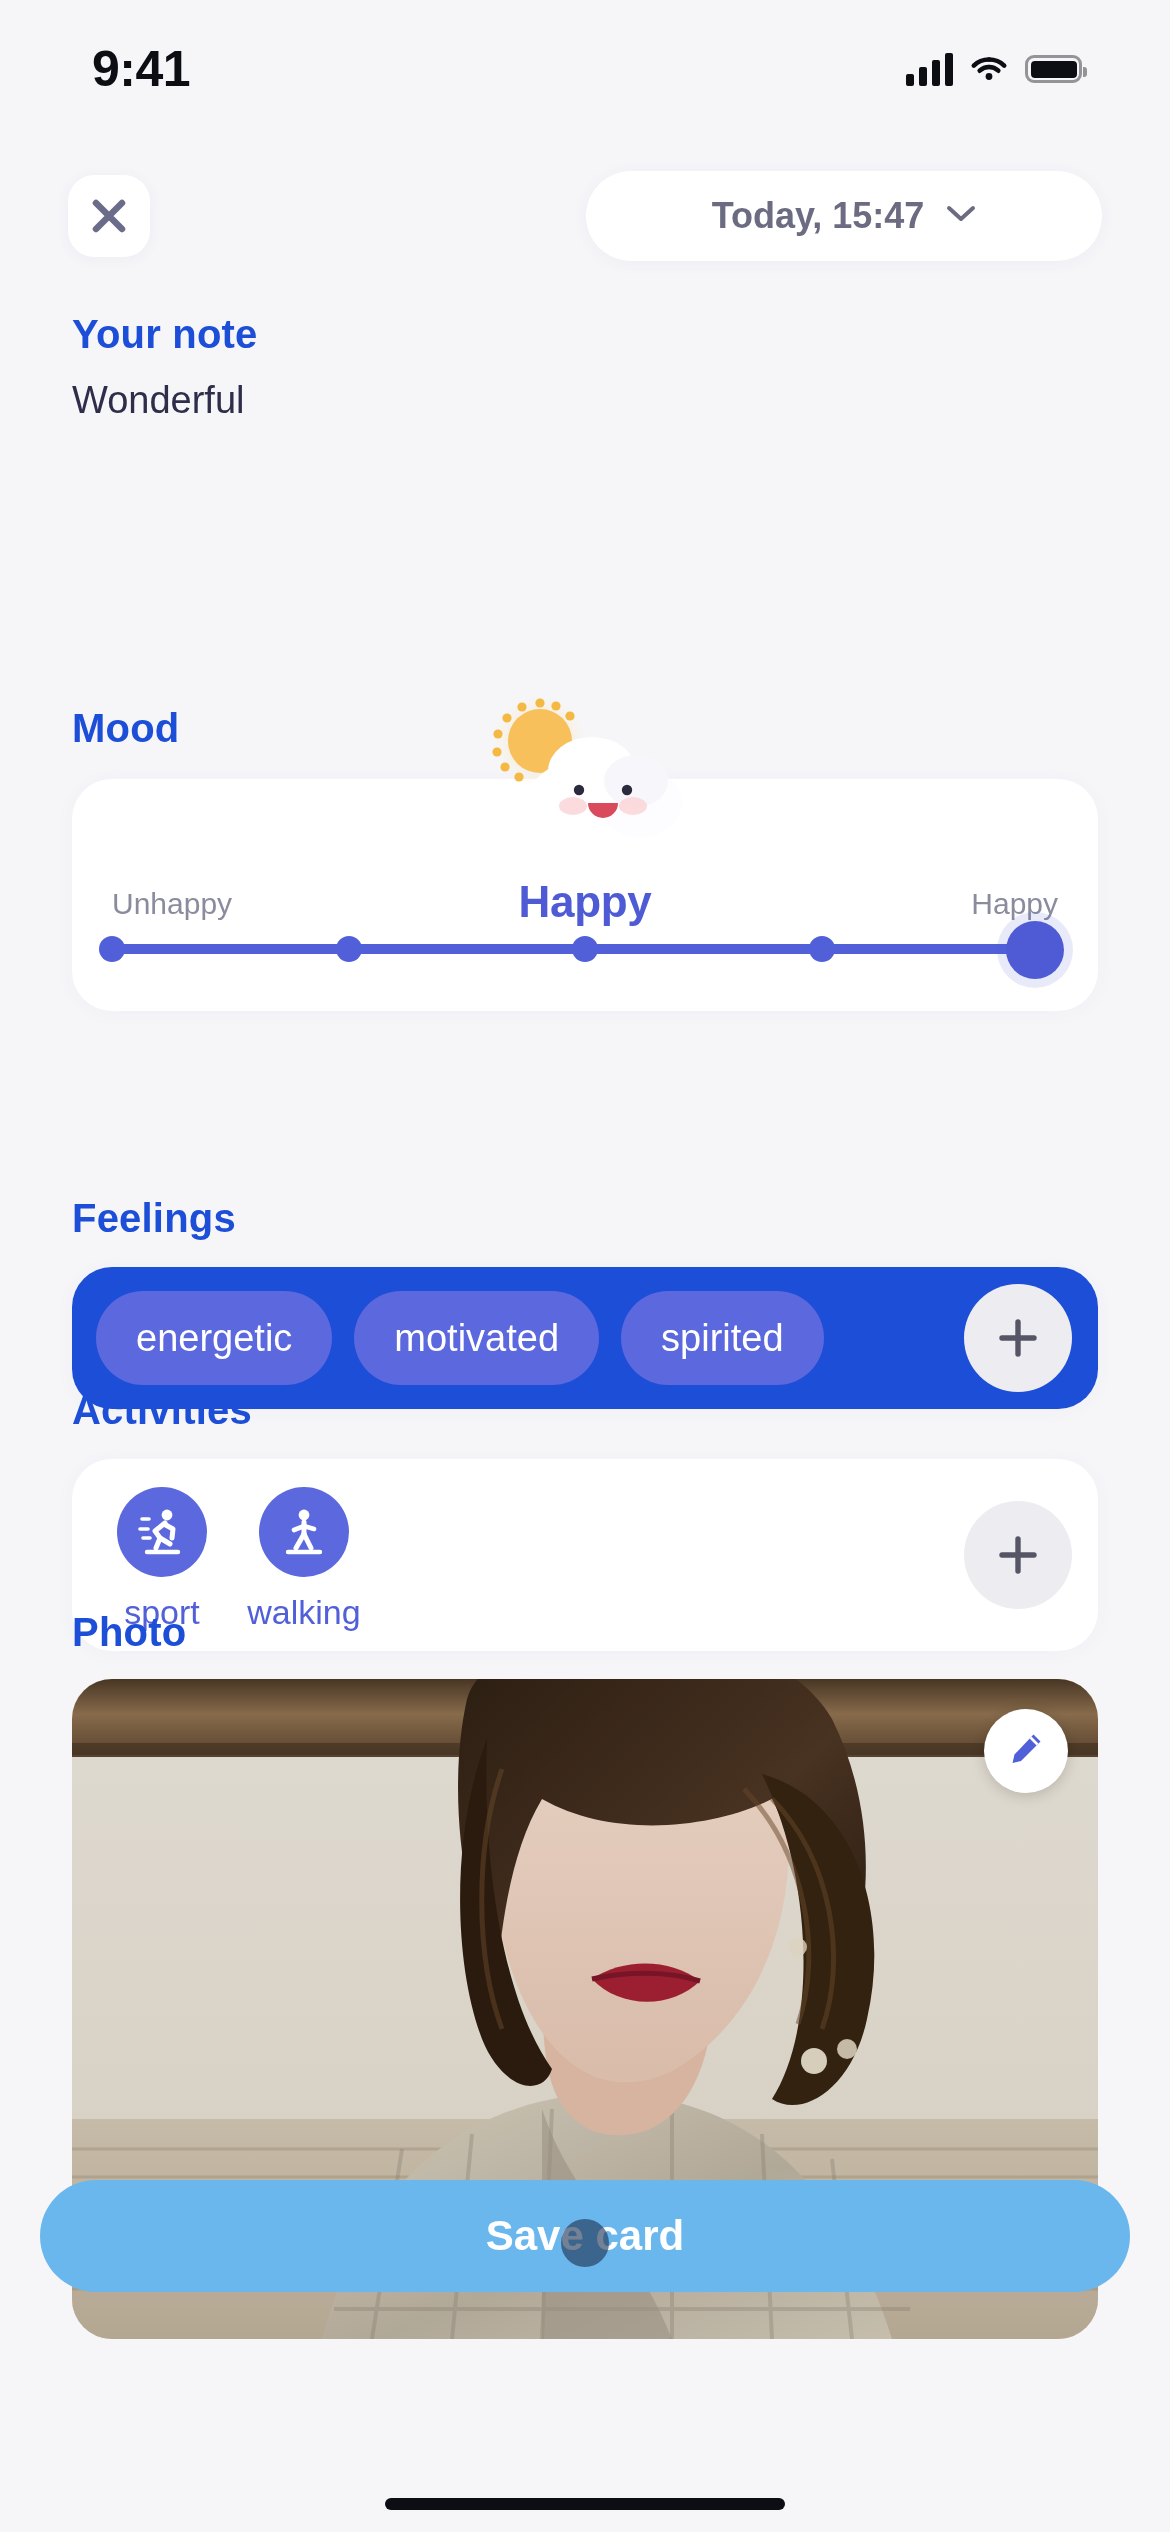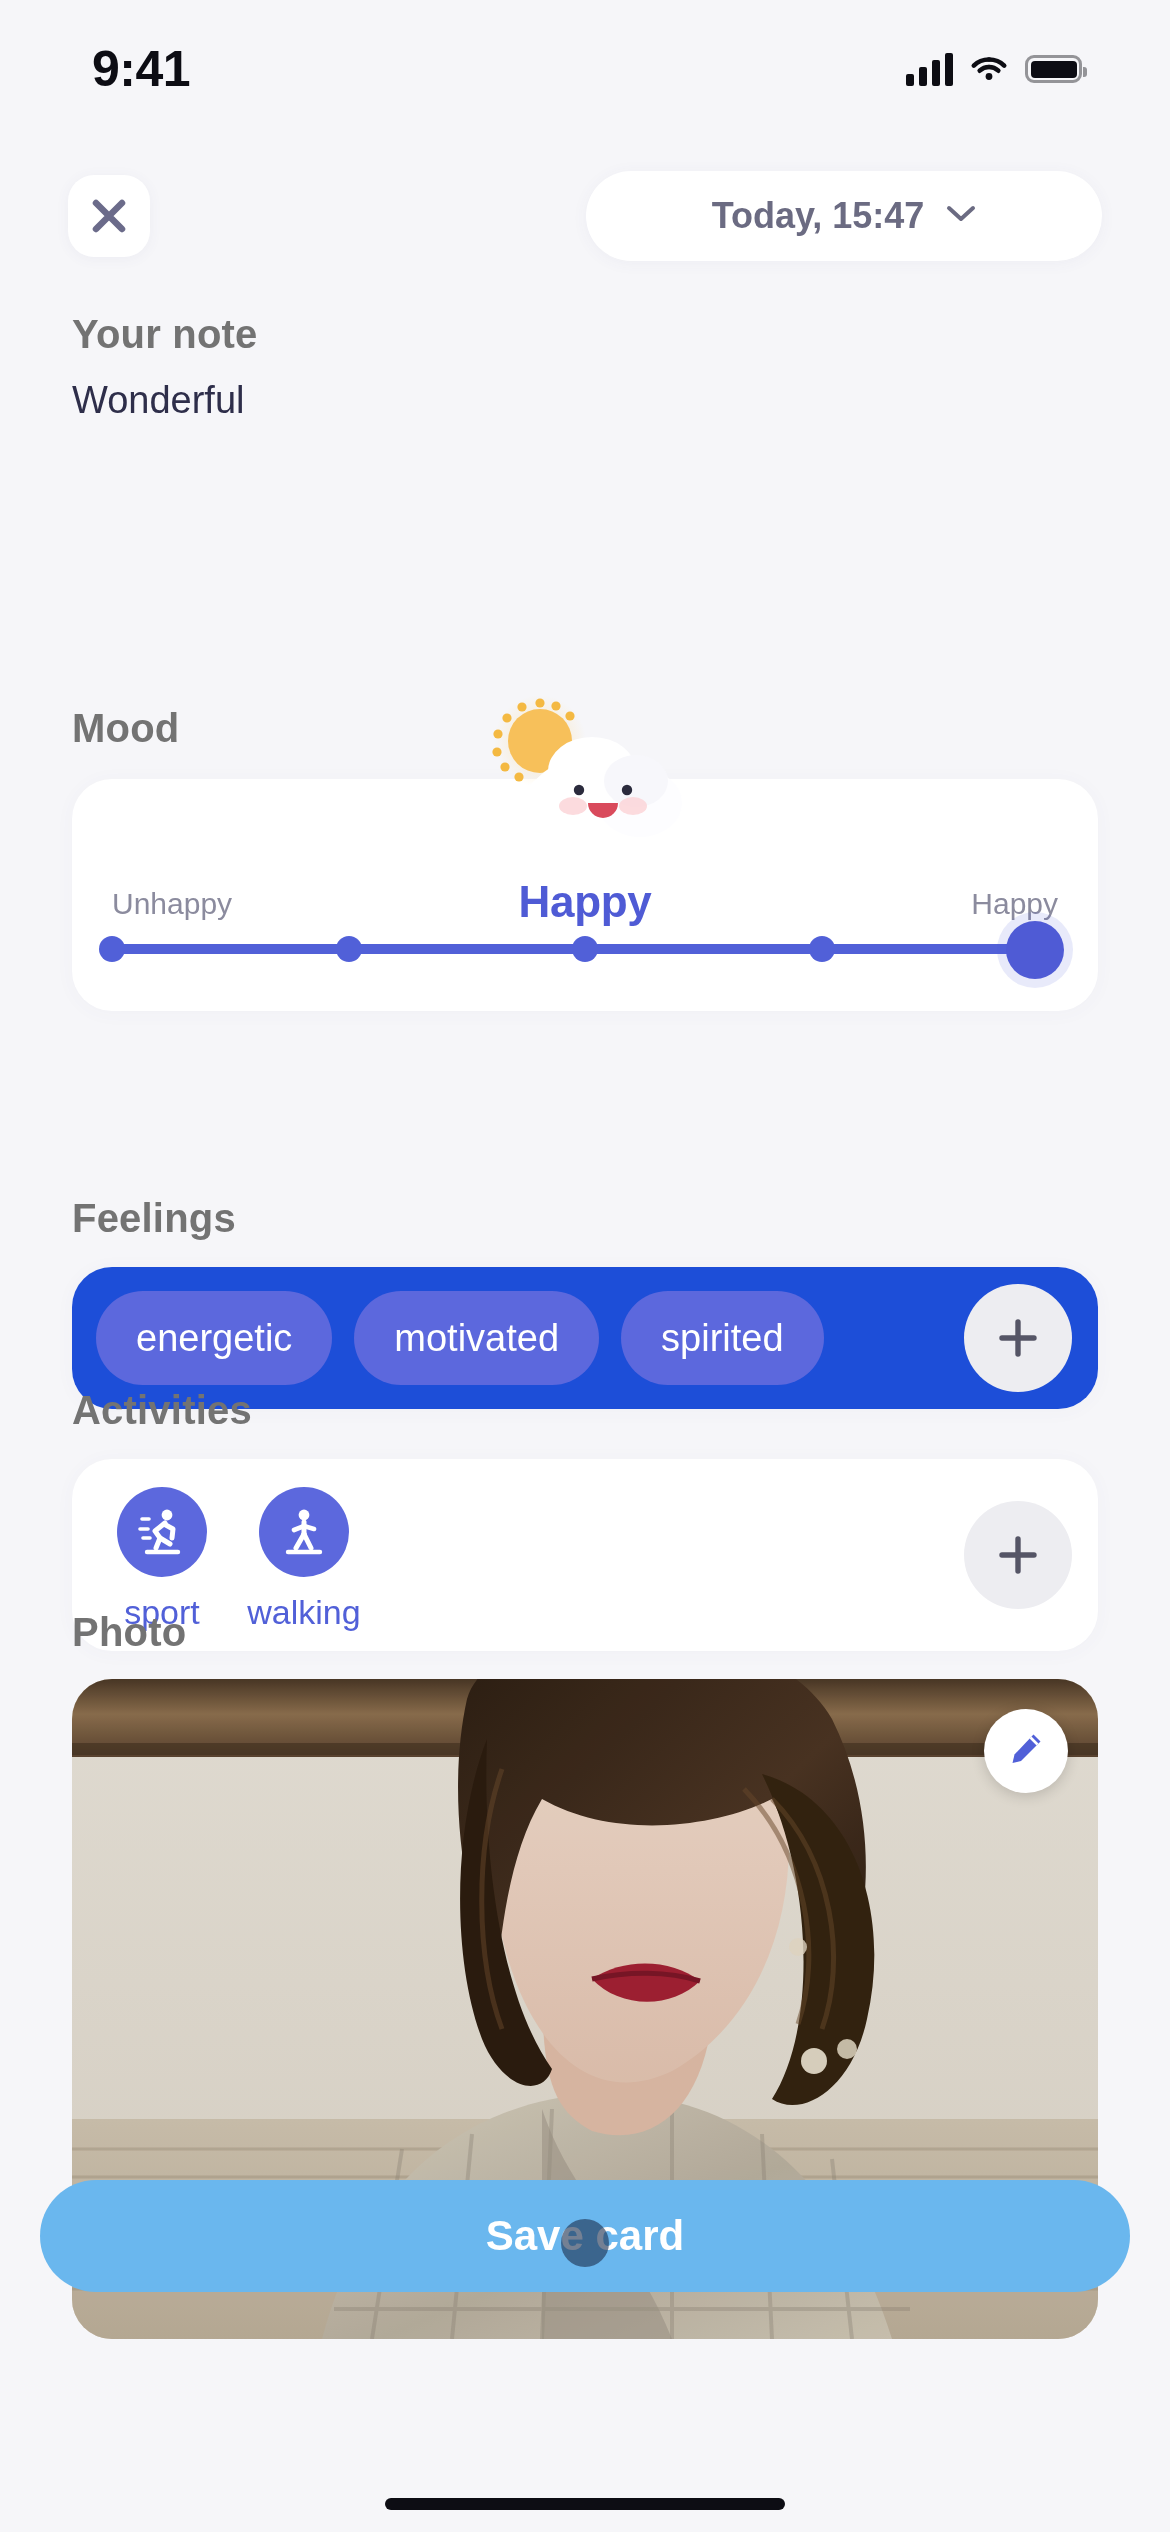--- a/index.html
+++ b/index.html
@@ -100,21 +100,21 @@
   .date-chip .date-text {
     font-size: 36px;
     color: #6b6b82;
     font-weight: 700;
   }
 
   
   .section-label {
     font-size: 40px;
     font-weight: 700;
-    color: #737373;
+    color: #1d4ed8;
     letter-spacing: 0.2px;
   }
 
   
   .note-block {
     position: absolute;
     top: 312px; left: 72px; right: 72px;
   }
   .note-block .section-label { margin-bottom: 22px; }
   .note-value {

